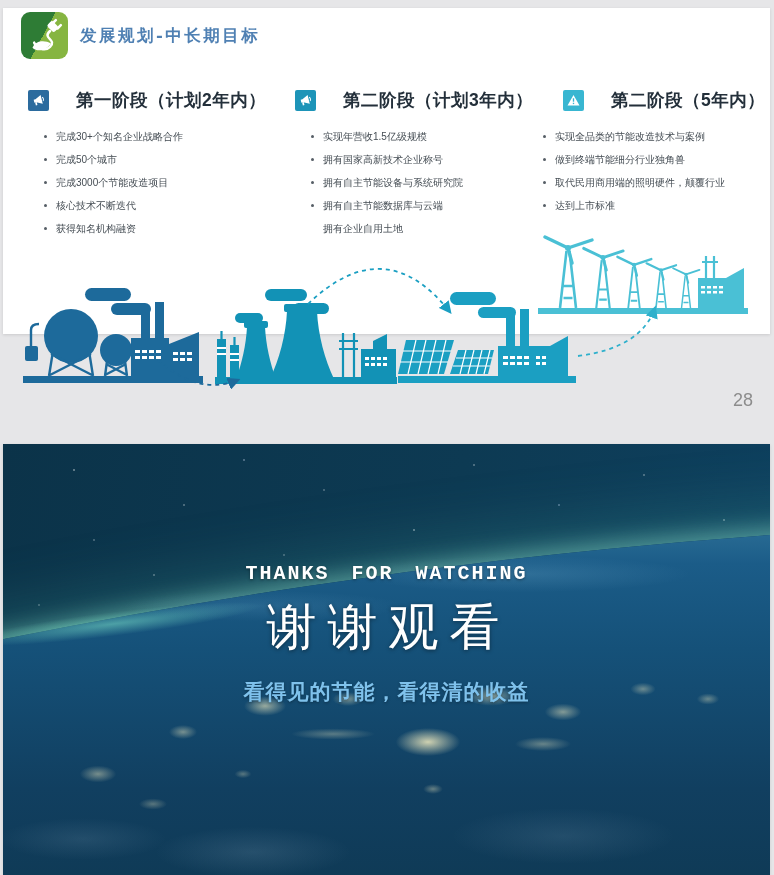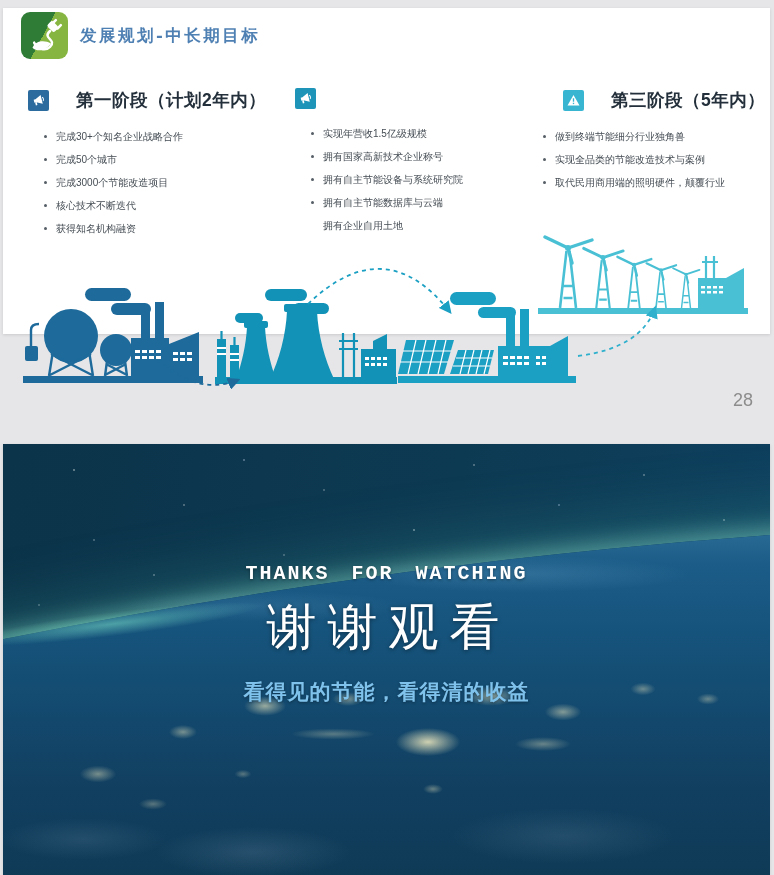--- a/index.html
+++ b/index.html
@@ -183,20 +183,21 @@
     <div class="phase-head">
       <span class="phase-icon">
         <svg width="15" height="15" viewBox="0 0 20 20">
           <g transform="rotate(-14 10 10)" fill="#ffffff">
             <path d="M14.5 3.5 L6.5 7.5 L4 7.5 L4 11.5 L6.5 11.5 L14.5 15.5 Z"></path>
             <rect x="5" y="11.5" width="2.2" height="4"></rect>
             <path d="M15.8 7 a3.5 3.5 0 0 1 0 5" stroke="#ffffff" stroke-width="1.3" fill="none"></path>
           </g>
         </svg>
       </span>
+      <span class="phase-title">第二阶段（计划3年内）</span>
     </div>
     <div class="bullets">
       <div class="bullet">
           <span class="dot"></span>
           <span>实现年营收1.5亿级规模</span>
         </div>
       <div class="bullet">
           <span class="dot"></span>
           <span>拥有国家高新技术企业称号</span>
         </div>
@@ -217,34 +218,38 @@
 
   <div class="phase phase-3">
     <div class="phase-head">
       <span class="phase-icon">
         <svg width="15" height="15" viewBox="0 0 20 20">
           <path d="M10 2.5 L18 16.5 H2 Z" fill="#ffffff"></path>
           <rect x="9.1" y="7" width="1.8" height="4.6" fill="#38b6d1"></rect>
           <rect x="9.1" y="13" width="1.8" height="1.8" fill="#38b6d1"></rect>
         </svg>
       </span>
-      <span class="phase-title">第三阶段（5年内）</span>
+      <span class="phase-title">第二阶段（5年内）</span>
     </div>
     <div class="bullets">
       <div class="bullet">
           <span class="dot"></span>
+          <span>实现全品类的节能改造技术与案例</span>
+        </div>
+      <div class="bullet">
+          <span class="dot"></span>
           <span>做到终端节能细分行业独角兽</span>
         </div>
       <div class="bullet">
           <span class="dot"></span>
-          <span>实现全品类的节能改造技术与案例</span>
-        </div>
-      <div class="bullet">
-          <span class="dot"></span>
           <span>取代民用商用端的照明硬件，颠覆行业</span>
+        </div>
+      <div class="bullet">
+          <span class="dot"></span>
+          <span>达到上市标准</span>
         </div>
     </div>
   </div>
 
   <svg class="illus f1" width="180" height="98" viewBox="0 0 180 98">
     <g fill="#1d6a9b">
       <rect x="62" y="0" width="46" height="13" rx="6.5"></rect>
       <rect x="88" y="15" width="40" height="12" rx="6"></rect>
       <rect x="118" y="20" width="9" height="34"></rect>
       <rect x="132" y="14" width="9" height="40"></rect>

